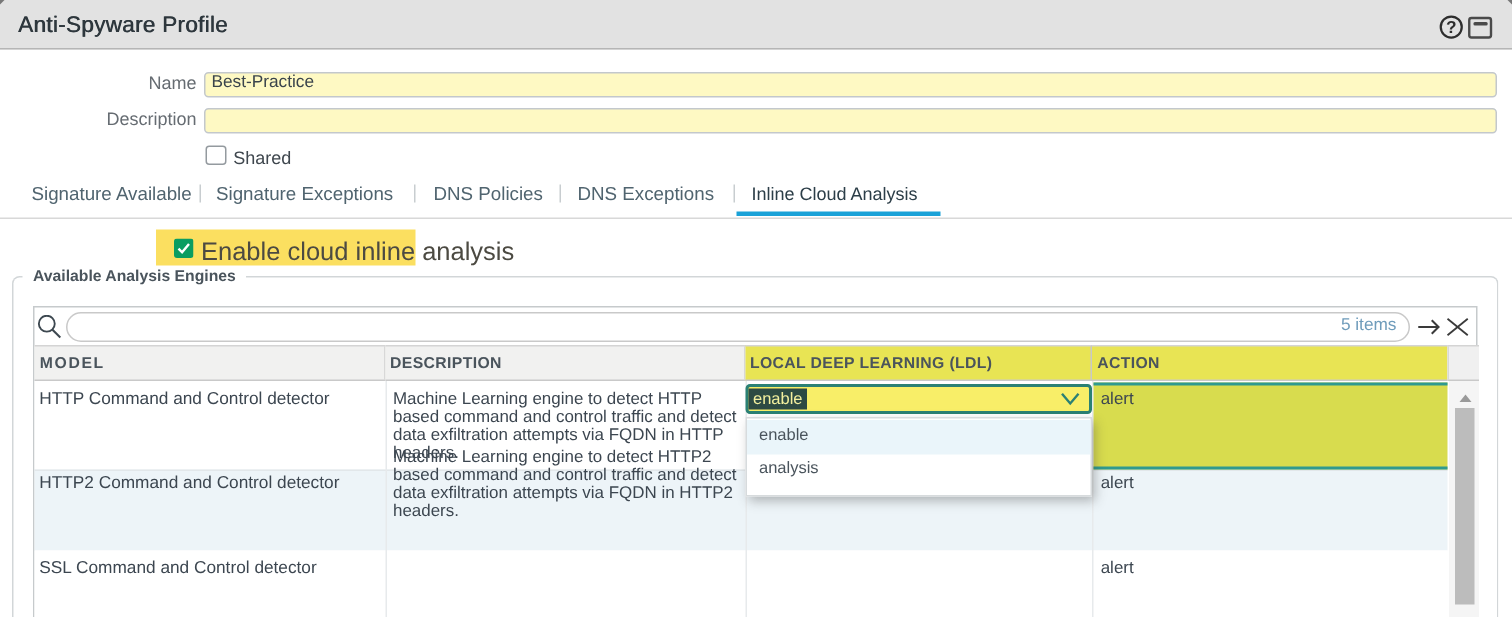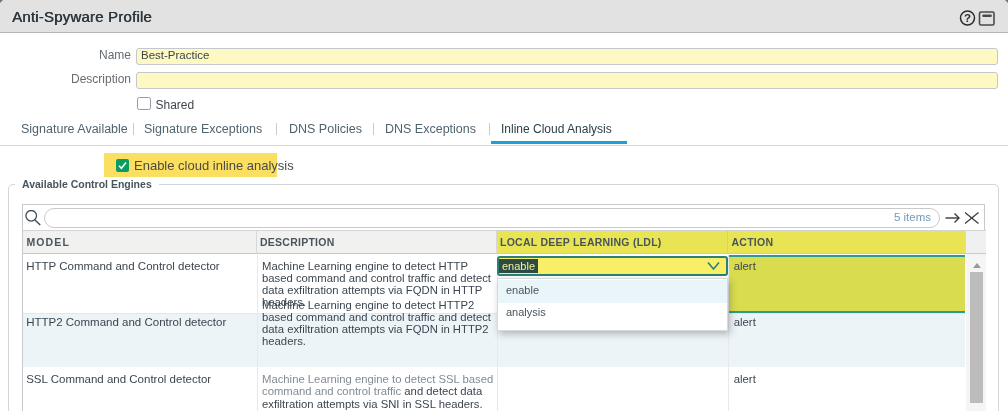--- a/index.html
+++ b/index.html
@@ -15,21 +15,21 @@
   .lbl { font-size:12px; color:#666c72; text-align:right; width:131px; left:0; }
   .inp { left:136px; width:861.5px; height:17px; border:1px solid #c3c8cc;
     border-radius:3px; background:#fef9c3; font-size:11.5px; color:#3a444c;
     padding:0px 0 0 4px; }
   .tab { font-size:12.5px; color:#50646f; top:122px; }
   .tabsep { top:123px; height:12px; border-left:1px solid #c8cdd0; width:0; }
   #activetab { left:501px; top:122px; font-weight:normal; font-size:12px; color:#2c3e48; }
   #tabline { left:0; top:145px; width:1008px; height:1px; background:#d8d8d8; }
   #activeline { left:491px; top:141px; width:136px; height:3px; background:#1aa2d8; }
   #hl { left:104px; top:153px; width:173px; height:24px; background:#fbdf60; }
-  #enablelbl { left:134px; top:158px; font-size:13px; color:#4c4a42; }
+  #enablelbl { left:134px; top:158px; font-size:17px; color:#4c4a42; }
   #fs { left:8px; top:184px; width:991px; height:240px; border:1px solid #d2d6d8;
     border-radius:5px 5px 0 0; border-bottom:none; }
   #legend { left:15px; top:178px; background:#fff; padding:0 7px; font-size:10.5px;
     font-weight:bold; color:#4a545c; }
   #tbl { left:22px; top:204px; width:963px; height:250px; border:1px solid #c6cacc;
     background:#fff; }
   #pill { left:21px; top:3px; width:896px; height:20px; border:1px solid #c9c9c9;
     border-radius:10px; background:#fff; }
   #nitems { left:0; top:6px; width:908px; text-align:right; font-size:11.5px; color:#6f9cbb; }
   .hcell { top:25px; height:24px; background:#f1f1f0; border-right:1px solid #d8d8d8;
@@ -85,21 +85,21 @@
 <div class="abs" id="activeline"></div>
 
 <div class="abs" id="hl"></div>
 <svg class="abs" style="left:116px;top:158.5px" width="13" height="13" viewBox="0 0 13 13">
   <rect x="0" y="0" width="13" height="13" rx="2" fill="#0a9d61"></rect>
   <path d="M3 6.8 L5.4 9.2 L10 3.6" fill="none" stroke="#fff" stroke-width="1.6"></path>
 </svg>
 <div class="abs" id="enablelbl">Enable cloud inline analysis</div>
 
 <div class="abs" id="fs"></div>
-<div class="abs" id="legend">Available Control Engines</div>
+<div class="abs" id="legend">Available Analysis Engines</div>
 
 <div class="abs" id="tbl">
   <svg class="abs" style="left:2px;top:4.5px" width="18" height="17" viewBox="0 0 18 17">
     <circle cx="6.2" cy="5.8" r="5.3" fill="none" stroke="#3d4850" stroke-width="1.25"></circle>
     <line x1="10" y1="9.9" x2="15.2" y2="15" stroke="#3d4850" stroke-width="1.4"></line>
   </svg>
   <div class="abs" id="pill"></div>
   <div class="abs" id="nitems">5 items</div>
   <svg class="abs" style="left:922px;top:7px" width="36" height="12" viewBox="0 0 36 12">
     <line x1="0.5" y1="6" x2="14" y2="6" stroke="#3a3a3a" stroke-width="1.4"></line>
@@ -126,21 +126,20 @@
 
   <div class="abs cell" style="left:3.2px;top:55.2px;font-size:11.5px">HTTP Command and Control detector</div>
   <div class="abs cell" style="left:239px;top:55.2px">Machine Learning engine to detect HTTP<br>based command and control traffic and detect<br>data exfiltration attempts via FQDN in HTTP<br>headers.</div>
   <div class="abs cell" style="left:710.8px;top:55.2px">alert</div>
 
   <div class="abs cell" style="left:3.2px;top:111.2px;font-size:11.5px">HTTP2 Command and Control detector</div>
   <div class="abs cell" style="left:239px;top:94px">Machine Learning engine to detect HTTP2<br>based command and control traffic and detect<br>data exfiltration attempts via FQDN in HTTP2<br>headers.</div>
   <div class="abs cell" style="left:710.8px;top:111.2px">alert</div>
 
   <div class="abs cell" style="left:3.2px;top:168.4px;font-size:11.5px">SSL Command and Control detector</div>
-  <div class="abs cell" style="left:239px;top:168.4px"><span style="color:#828b95">Machine Learning engine to detect SSL based<br>command and control traffic</span> and detect data<br>exfiltration attempts via SNI in SSL headers.</div>
   <div class="abs cell" style="left:710.8px;top:168.4px">alert</div>
 
   <div class="abs" id="sbtrack"></div>
   <div class="abs" id="sbarrow"></div>
   <div class="abs" id="sbthumb"></div>
 
   <div class="abs" id="sel">
       <div class="abs" id="seltext">enable</div>
     <svg class="abs" style="left:208px;top:3px" width="13" height="10" viewBox="0 0 13 10">
       <path d="M1 1.5 L6.5 8 L12 1.5" fill="none" stroke="#2b8174" stroke-width="1.6"></path>

